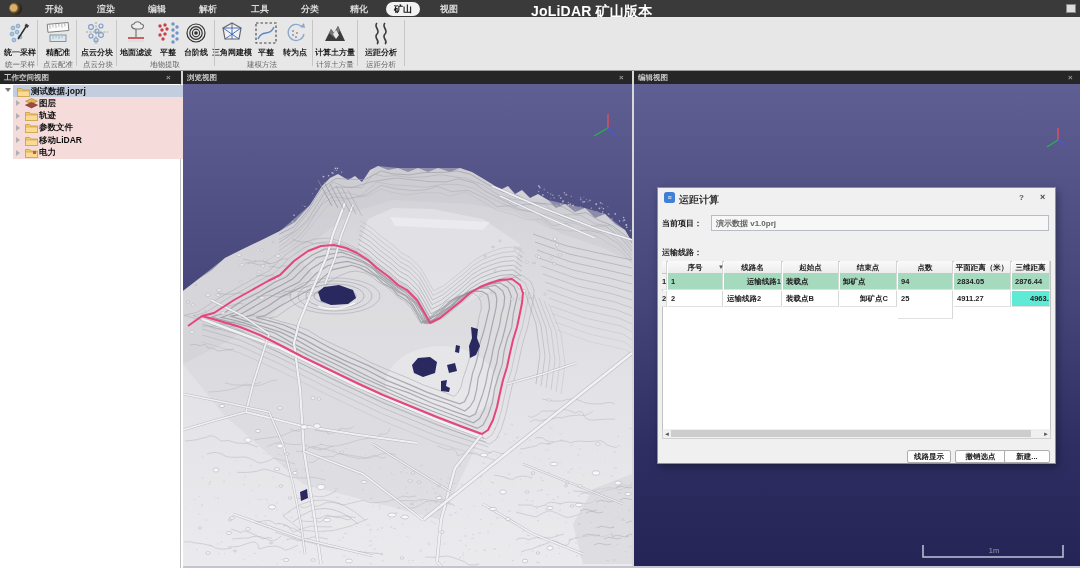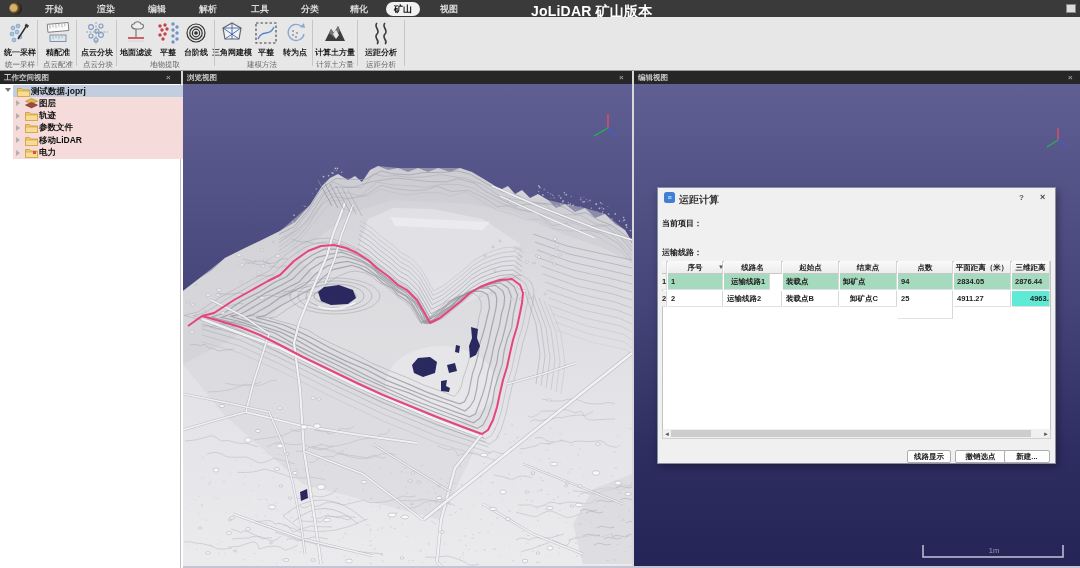--- a/index.html
+++ b/index.html
@@ -1060,44 +1060,45 @@
 <path d="M1,2 L1,14 L141,14 L141,2" fill="none" stroke="#c4c4d6" stroke-width="1.5"></path>
 <text x="72" y="10" font-size="7.5" fill="#9d9db8" text-anchor="middle">1m</text>
 </svg>
 </div>
 <div id="dlg">
 <div class="dico">≡</div>
 <div id="dtitle">运距计算</div>
 <div id="dhelp">?</div>
 <div id="dclose">×</div>
 <div id="dproj">当前项目：</div>
+<div id="dfield">演示数据 v1.0prj</div>
 <div id="dlines">运输线路：</div>
 <div id="dtable"></div>
 <div class="th" style="left:4px;top:73px;width:5px;"></div>
     <div class="th" style="left:10px;top:73px;width:55px;">序号</div>
     <div class="th" style="left:66px;top:73px;width:58px;">线路名</div>
     <div class="th" style="left:125px;top:73px;width:56px;">起始点</div>
     <div class="th" style="left:182px;top:73px;width:57px;">结束点</div>
     <div class="th" style="left:240px;top:73px;width:55px;">点数</div>
     <div class="th" style="left:296px;top:73px;width:57px;">平面距离（米）</div>
     <div class="th" style="left:354px;top:73px;width:38px;">三维距离（</div>
     <div style="position:absolute;left:60px;top:76px;font-size:6px;color:#555">▼</div>
     <div class="tc" style="left:4px;top:86px;width:5px;height:16px;background:#f1f1f1;text-align:center;">1</div>
     <div class="tc" style="left:10px;top:86px;width:55px;height:16px;background:#a5dabe;text-align:left;padding-left:3px;">1</div>
-    <div class="tc" style="left:66px;top:86px;width:46px;height:16px;background:#a5dabe;text-align:center;padding-left:3px;">运输线路1</div>
+    <div class="tc" style="left:66px;top:86px;width:58px;height:16px;background:#a5dabe;text-align:right;padding-left:3px;">运输线路1</div>
     <div class="tc" style="left:125px;top:86px;width:56px;height:16px;background:#a5dabe;text-align:left;padding-left:3px;">装载点</div>
     <div class="tc" style="left:182px;top:86px;width:57px;height:16px;background:#a5dabe;text-align:left;padding-left:3px;">卸矿点</div>
     <div class="tc" style="left:240px;top:86px;width:55px;height:16px;background:#a5dabe;text-align:left;padding-left:3px;">94</div>
     <div class="tc" style="left:296px;top:86px;width:57px;height:16px;background:#a5dabe;text-align:left;padding-left:3px;">2834.05</div>
     <div class="tc" style="left:354px;top:86px;width:38px;height:16px;background:#a5dabe;text-align:left;padding-left:3px;">2876.44</div>
     <div class="tc" style="left:4px;top:103px;width:5px;height:16px;background:#f1f1f1;text-align:center;">2</div>
     <div class="tc" style="left:10px;top:103px;width:55px;height:16px;background:#ffffff;text-align:left;padding-left:3px;">2</div>
     <div class="tc" style="left:66px;top:103px;width:58px;height:16px;background:#ffffff;text-align:left;padding-left:3px;">运输线路2</div>
     <div class="tc" style="left:125px;top:103px;width:56px;height:16px;background:#ffffff;text-align:left;padding-left:3px;">装载点B</div>
-    <div class="tc" style="left:182px;top:103px;width:57px;height:16px;background:#ffffff;text-align:left;padding-left:10px;">卸矿点C</div>
+    <div class="tc" style="left:182px;top:103px;width:57px;height:16px;background:#ffffff;text-align:left;padding-left:20px;">卸矿点C</div>
     <div class="tc" style="left:240px;top:103px;width:55px;height:28px;background:#ffffff;text-align:left;padding-left:3px;">25</div>
     <div class="tc" style="left:296px;top:103px;width:57px;height:16px;background:#ffffff;text-align:left;padding-left:3px;">4911.27</div>
     <div class="tc" style="left:354px;top:103px;width:38px;height:16px;background:#5eead4;text-align:left;padding-left:18px;">4963.48</div>
 <div id="hsb">
       <div id="hsbthumb"></div>
       <span class="sbarr" style="left:1px">◄</span>
       <span class="sbarr" style="right:1px">►</span>
     </div>
 <div class="dbtn" style="left:249px;width:44px;">线路显示</div>
 <div class="dbtn" style="left:297px;width:51px;">撤销选点</div>

